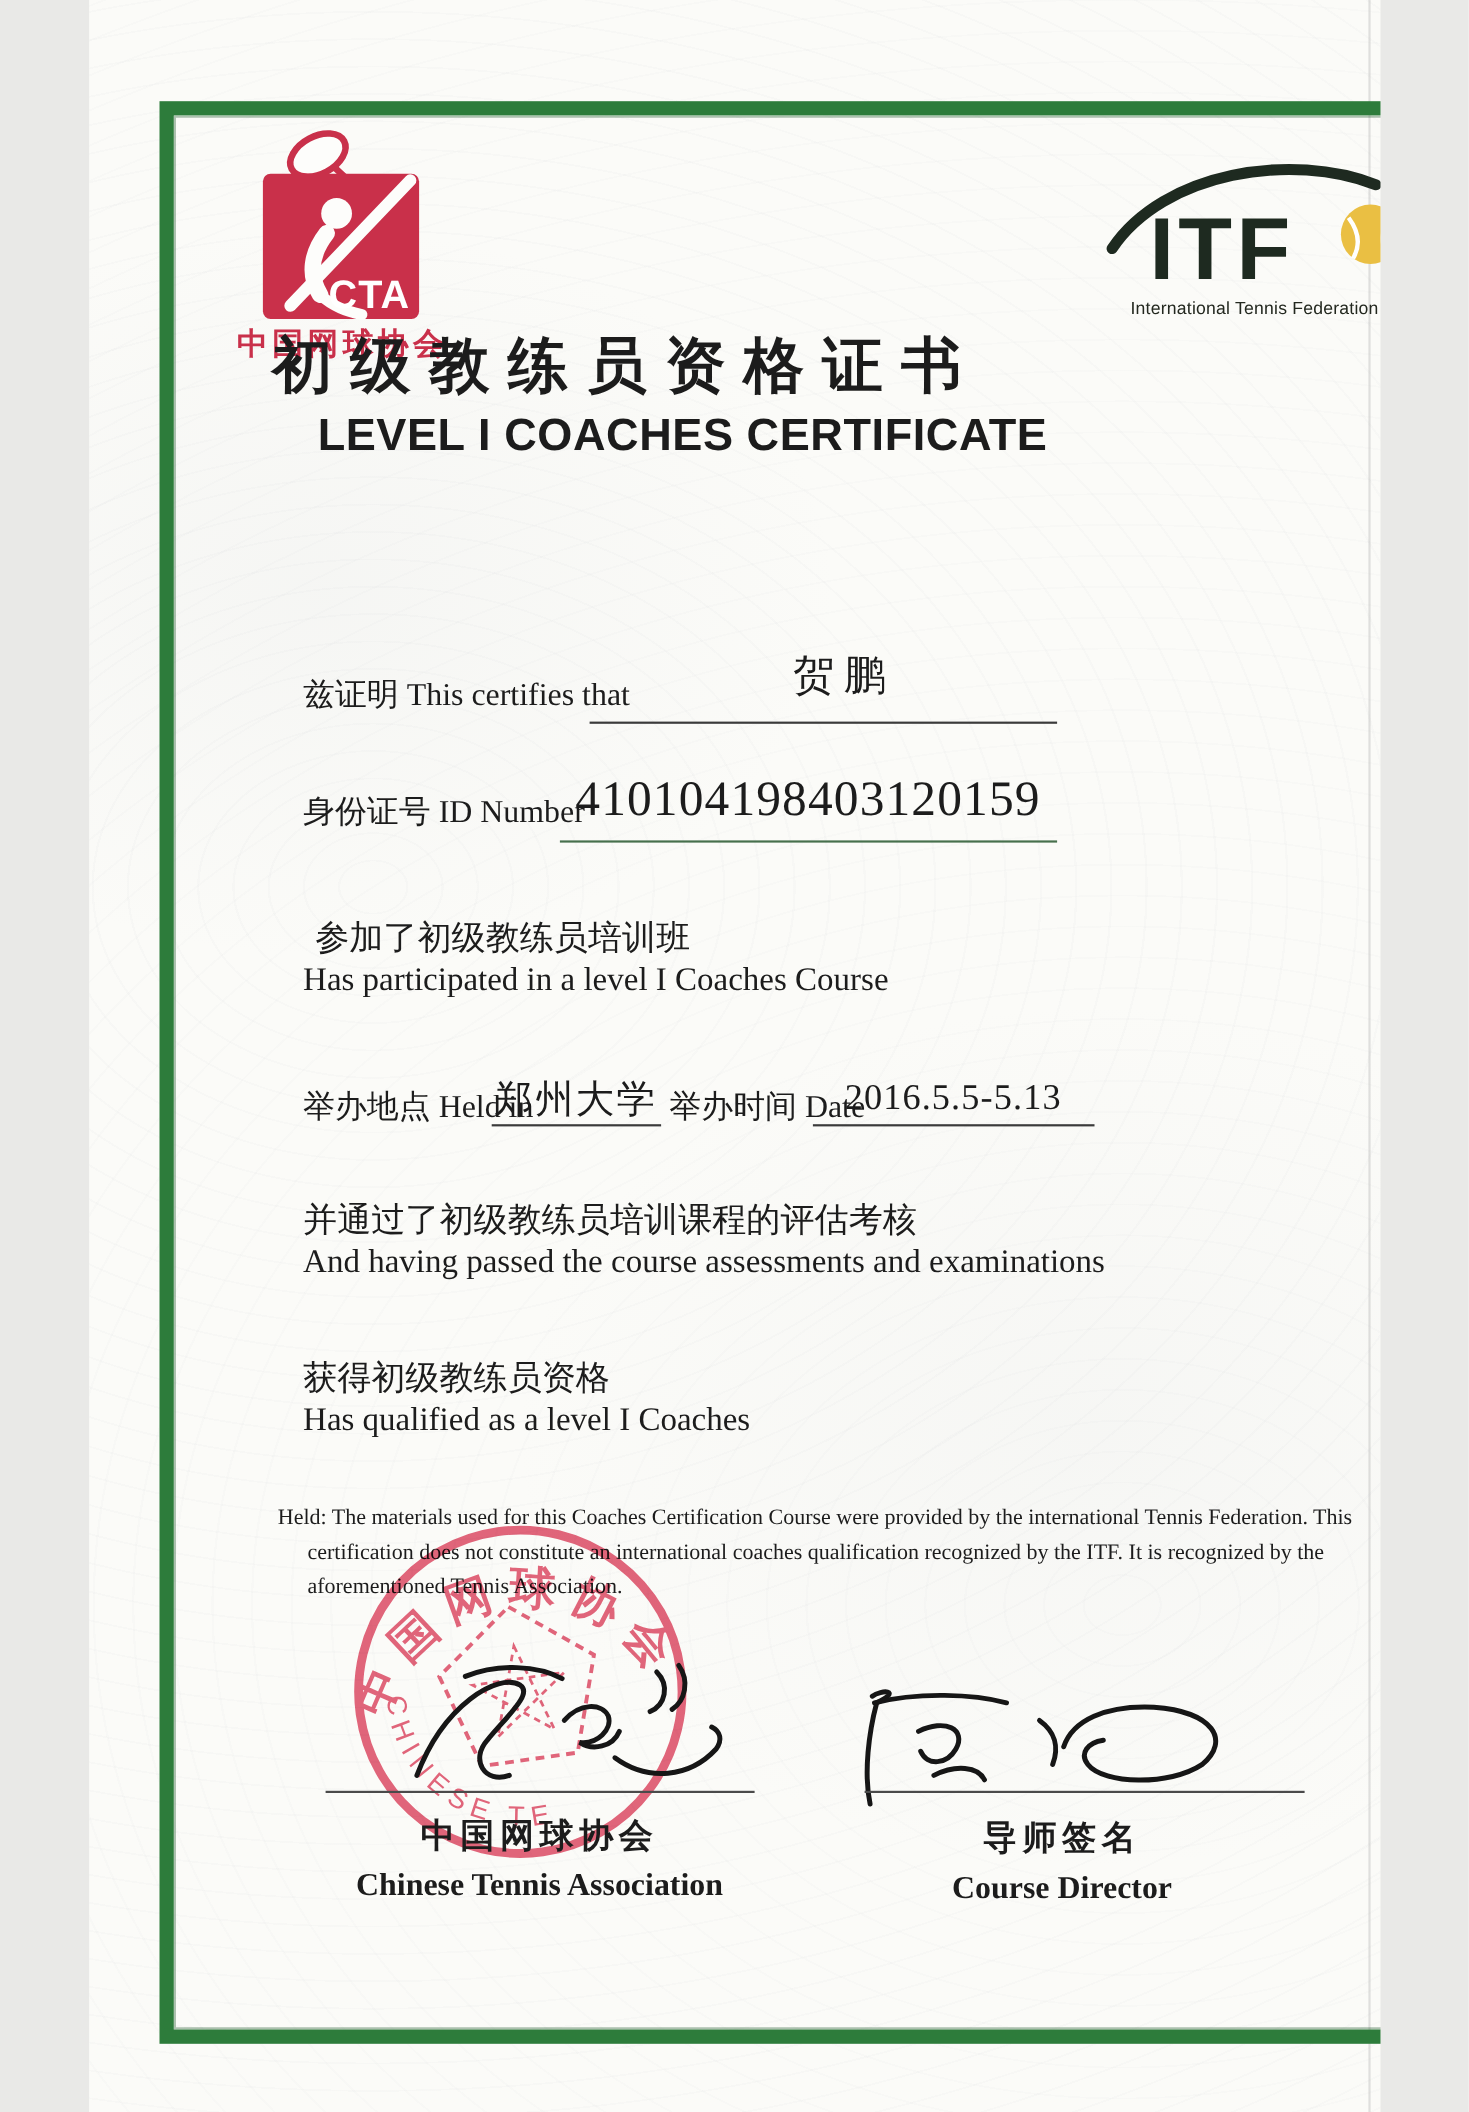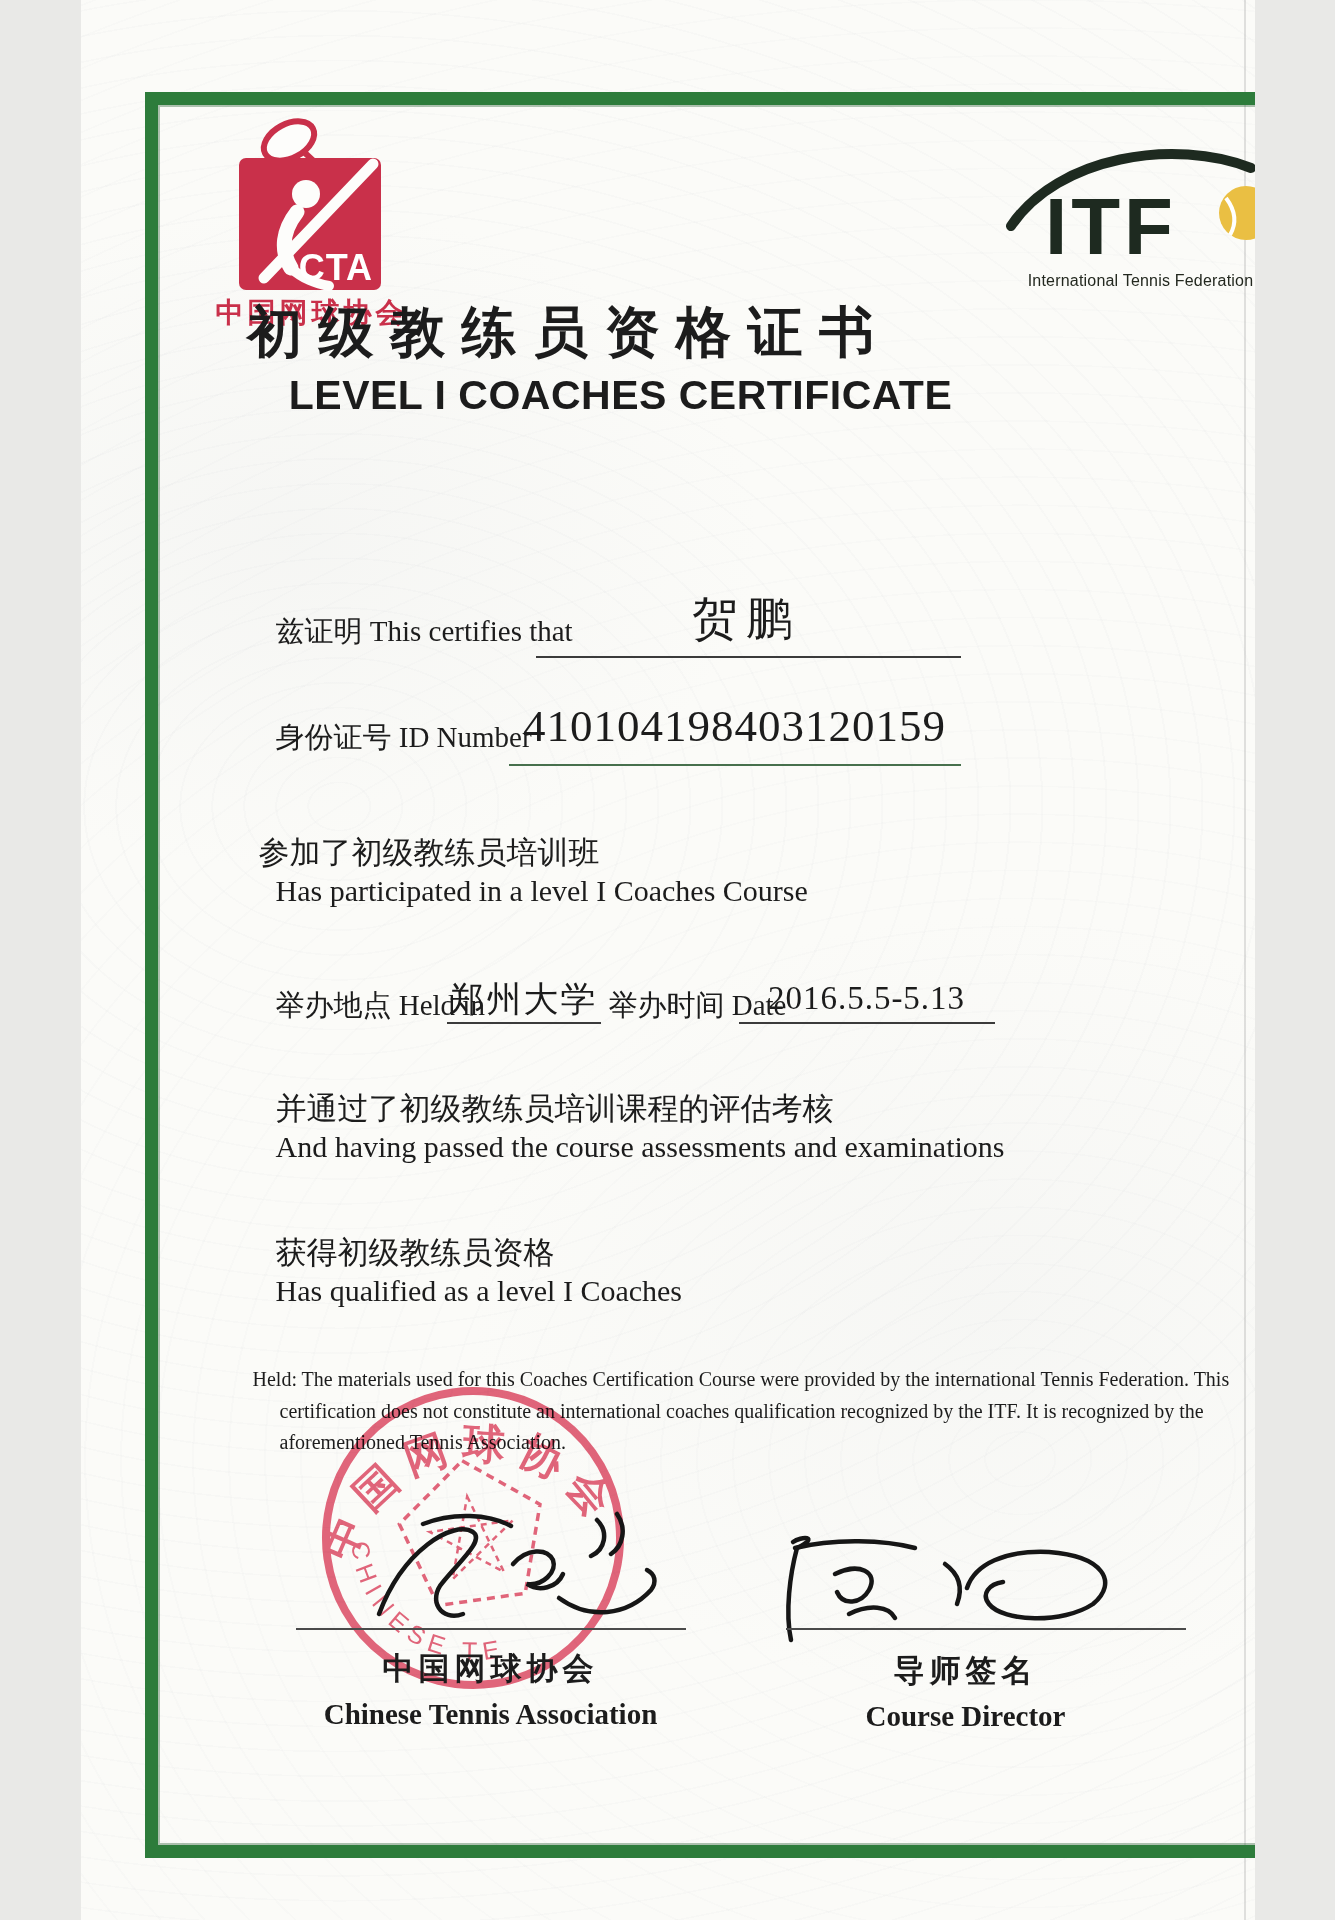--- a/index.html
+++ b/index.html
@@ -29,21 +29,21 @@
     font-family:"Liberation Sans","DejaVu Sans",sans-serif;letter-spacing:0.2px;}
   
   .title-cn{left:150px;top:296px;width:780px;font-size:55px;font-weight:bold;
     letter-spacing:0.30em;text-indent:0.30em;}
   .title-en{left:150px;top:372px;width:780px;text-align:center;font-size:41px;font-weight:bold;
     font-family:"Liberation Sans","DejaVu Sans",sans-serif;letter-spacing:0.5px;}
   
   .flabel{font-size:29px;}
   .rule{border-top:2px solid #3b3b3b;height:0;}
   .val-center{text-align:center;}
-  .name-val{left:453px;top:588px;width:425px;font-size:46px;letter-spacing:8px;}
+  .name-val{left:474px;top:588px;width:425px;font-size:38px;letter-spacing:8px;}
   .id-val{left:428px;top:700px;width:452px;font-size:45px;letter-spacing:1px;}
   .held-val{left:366px;top:976px;width:154px;font-size:35px;letter-spacing:2px;}
   .date-val{left:658px;top:980px;width:256px;font-size:33px;letter-spacing:1px;}
   .biline-cn{font-size:31px;}
   .biline-en{font-size:30px;}
   .note{left:172px;top:1364px;width:1018px;font-size:20px;line-height:1.58;
     padding-left:27px;text-indent:-27px;}
   
   .stamp{mix-blend-mode:multiply;opacity:0.85;}
   .sig-label-cn{font-size:31px;font-weight:bold;text-align:center;letter-spacing:5px;}
@@ -89,21 +89,21 @@
   <div class="abs title-en">LEVEL I COACHES CERTIFICATE</div>
 
   <div class="abs flabel" style="left:195px;top:612px;">兹证明 This certifies that</div>
   <div class="abs name-val val-center">贺鹏</div>
   <div class="abs rule" style="left:455px;top:656px;width:425px;"></div>
 
   <div class="abs flabel" style="left:195px;top:718px;">身份证号 ID Number</div>
   <div class="abs id-val val-center">410104198403120159</div>
   <div class="abs rule" style="left:428px;top:764px;width:452px;border-top-color:#47704d;"></div>
 
-  <div class="abs biline-cn" style="left:178px;top:832px;">参加了初级教练员培训班</div>
+  <div class="abs biline-cn" style="left:206px;top:832px;">参加了初级教练员培训班</div>
   <div class="abs biline-en" style="left:195px;top:874px;">Has participated in a level I Coaches Course</div>
 
   <div class="abs flabel" style="left:195px;top:986px;">举办地点 Held in</div>
   <div class="abs held-val val-center">郑州大学</div>
   <div class="abs rule" style="left:366px;top:1022px;width:154px;"></div>
   <div class="abs flabel" style="left:528px;top:986px;">举办时间 Date</div>
   <div class="abs date-val val-center">2016.5.5-5.13</div>
   <div class="abs rule" style="left:658px;top:1022px;width:256px;"></div>
 
   <div class="abs biline-cn" style="left:195px;top:1088px;">并通过了初级教练员培训课程的评估考核</div>

